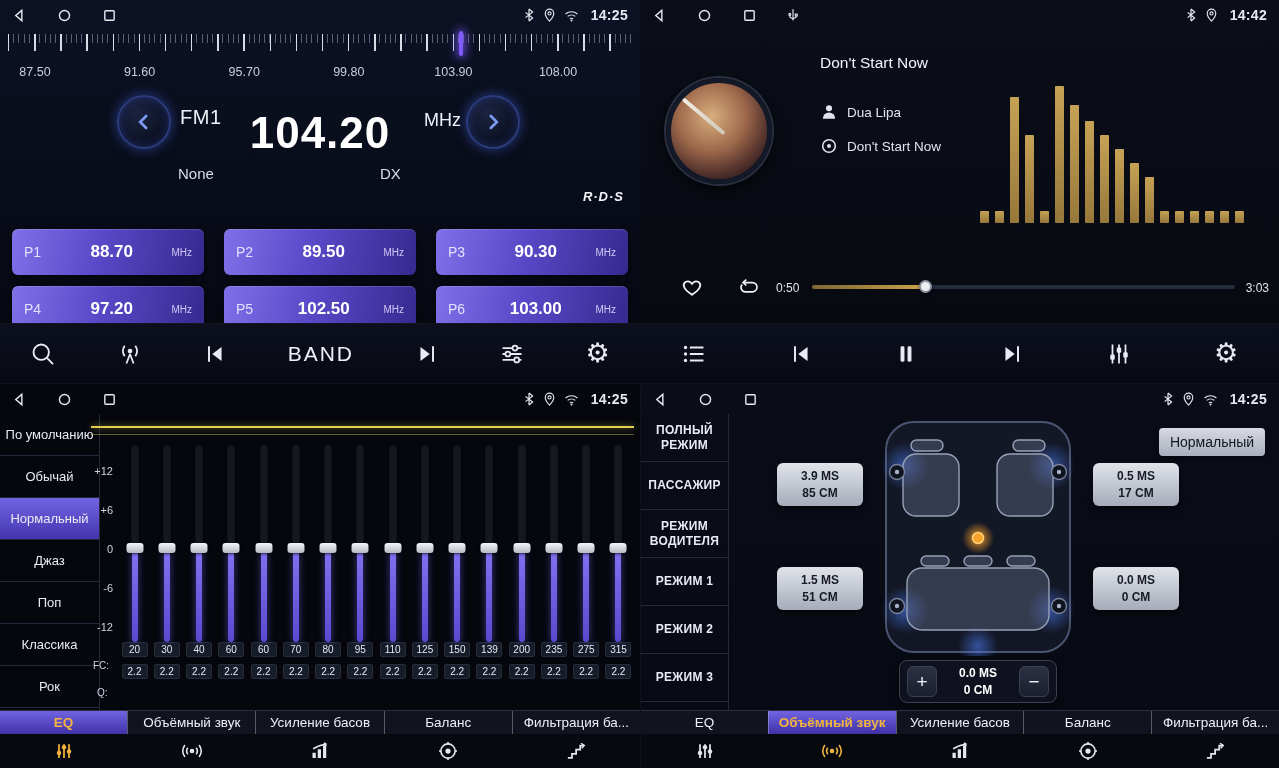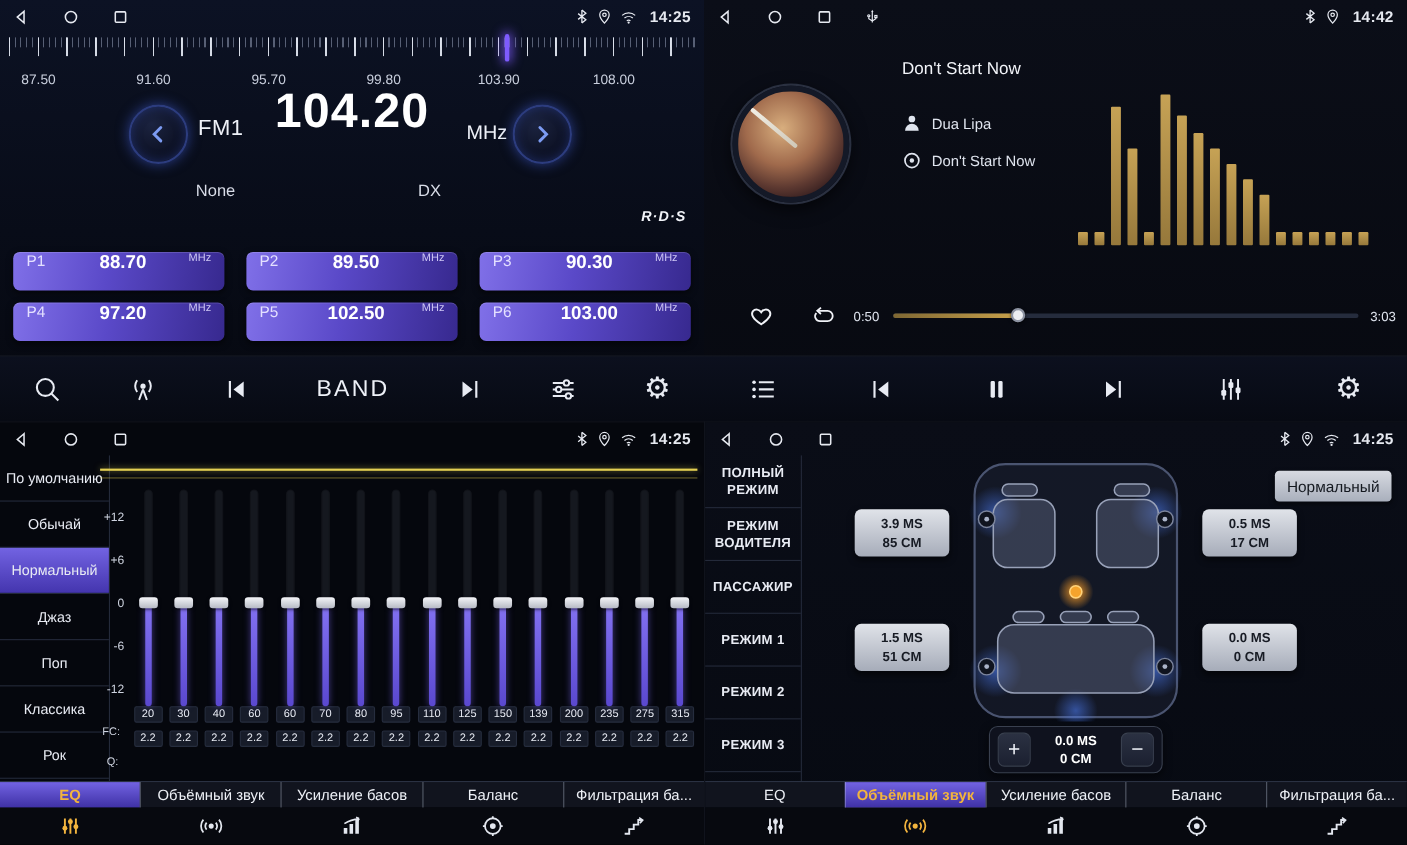--- a/index.html
+++ b/index.html
@@ -24,27 +24,27 @@
     background:
       repeating-linear-gradient(90deg, rgba(235,240,250,.9) 0 1.4px, transparent 1.4px 26.15px),
       repeating-linear-gradient(90deg, rgba(150,160,185,.55) 0 1px, transparent 1px 5.23px);
     background-size:100% 17px,100% 9px;background-repeat:no-repeat}
   .scale-indicator{position:absolute;top:-3px;width:4px;height:25px;background:#7e5bff;border-radius:2px;box-shadow:0 0 10px 2px rgba(126,91,255,.85)}
   .scale-labels span{position:absolute;top:31px;transform:translateX(-50%);font-size:12.5px;color:#c9cfdd}
   .chevron-btn{position:absolute;width:54px;height:54px;border-radius:50%;display:flex;align-items:center;justify-content:center;background:radial-gradient(circle at 38% 32%,#1b2340,#0b0f20 72%);border:2px solid #2c3c7e;box-shadow:0 0 12px rgba(70,100,230,.55), inset 0 0 10px rgba(70,100,230,.35);color:#7c9bf2}
   #tune-down{left:117px;top:95px}
   #tune-up{left:466px;top:95px}
   .fm-band{position:absolute;left:180px;top:106px;font-size:20px;color:#eef1f8;letter-spacing:.5px}
-  .freq-main{position:absolute;left:230px;top:76px;width:180px;text-align:center;font-size:44px;font-weight:700;letter-spacing:1px}
+  .freq-main{position:absolute;left:230px;top:108px;width:180px;text-align:center;font-size:44px;font-weight:700;letter-spacing:1px}
   .freq-unit{position:absolute;left:424px;top:110px;font-size:18px;color:#eef1f8}
   .sub-none{position:absolute;left:178px;top:165px;font-size:15px;color:#d9dde8}
   .sub-dx{position:absolute;left:380px;top:165px;font-size:15px;color:#d9dde8}
   .rds{position:absolute;right:16px;top:189px;font-size:13px;font-weight:700;font-style:italic;letter-spacing:1px;color:#f2f4f9}
   .presets{position:absolute;left:12px;top:229px;width:616px;display:grid;grid-template-columns:repeat(3,1fr);gap:11px 20px}
-  .preset-btn{height:35px;border-radius:6px;display:flex;padding:0 12px;background:linear-gradient(100deg,#8070e8 0%,#5a49c8 45%,#37298f 100%);box-shadow:0 2px 6px rgba(0,0,0,.55), inset 0 1px 0 rgba(255,255,255,.15);cursor:pointer}
+  .preset-btn{height:46px;border-radius:6px;display:flex;align-items:center;padding:0 12px;background:linear-gradient(100deg,#8070e8 0%,#5a49c8 45%,#37298f 100%);box-shadow:0 2px 6px rgba(0,0,0,.55), inset 0 1px 0 rgba(255,255,255,.15);cursor:pointer}
   .preset-id{font-size:14px;color:#e4e0ff;width:28px}
   .preset-freq{flex:1;text-align:center;font-size:17px;font-weight:700;color:#fff}
   .preset-unit{font-size:10px;color:#cfc8f5}
   .toolbar{position:absolute;left:0;right:0;bottom:0;height:60px;display:flex;align-items:center;justify-content:space-around;background:linear-gradient(180deg,#0c101e,#070a13);border-top:1px solid rgba(255,255,255,.05);color:#e8ebf3}
   .band-text{font-size:21px;letter-spacing:2px;color:#eef1f8}
   .gear-glyph{font-size:27px;line-height:1;color:#e8ebf3}
 
   
   .album{position:absolute;left:26px;top:78px;width:106px;height:106px;border-radius:50%;background:radial-gradient(circle at 42% 35%,#d8ae7e,#a06a4c 40%,#5c3830 65%,#231318 88%);border:5px solid #141927;box-shadow:0 0 0 2px #2a3040,0 5px 16px rgba(0,0,0,.7)}
   .album::after{content:"";position:absolute;left:12px;top:14px;width:54px;height:4px;border-radius:2px;background:linear-gradient(90deg,#f2efe6,#cfc8b8);transform:rotate(40deg);transform-origin:left center}
@@ -700,22 +700,22 @@
               <path d="M6.2 10.6 A3 3 0 0 1 9.8 10.6"></path>
               <circle cx="8" cy="12.4" r="1.1" fill="currentColor" stroke="none"></circle>
             </svg>
           </span>
         <span class="status-time">14:25</span>
       </div>
     </div>
 
     <div class="side-list">
         <div class="side-item">ПОЛНЫЙ РЕЖИМ</div>
+        <div class="side-item">ПАССАЖИР</div>
         <div class="side-item">РЕЖИМ ВОДИТЕЛЯ</div>
-        <div class="side-item">ПАССАЖИР</div>
         <div class="side-item">РЕЖИМ 1</div>
         <div class="side-item">РЕЖИМ 2</div>
         <div class="side-item">РЕЖИМ 3</div>
       </div>
 
     <div class="normal-btn">Нормальный</div>
 
     <svg class="cabin" viewBox="0 0 194 238">
       <defs>
         <radialGradient id="gB" cx="50%" cy="50%" r="50%">

